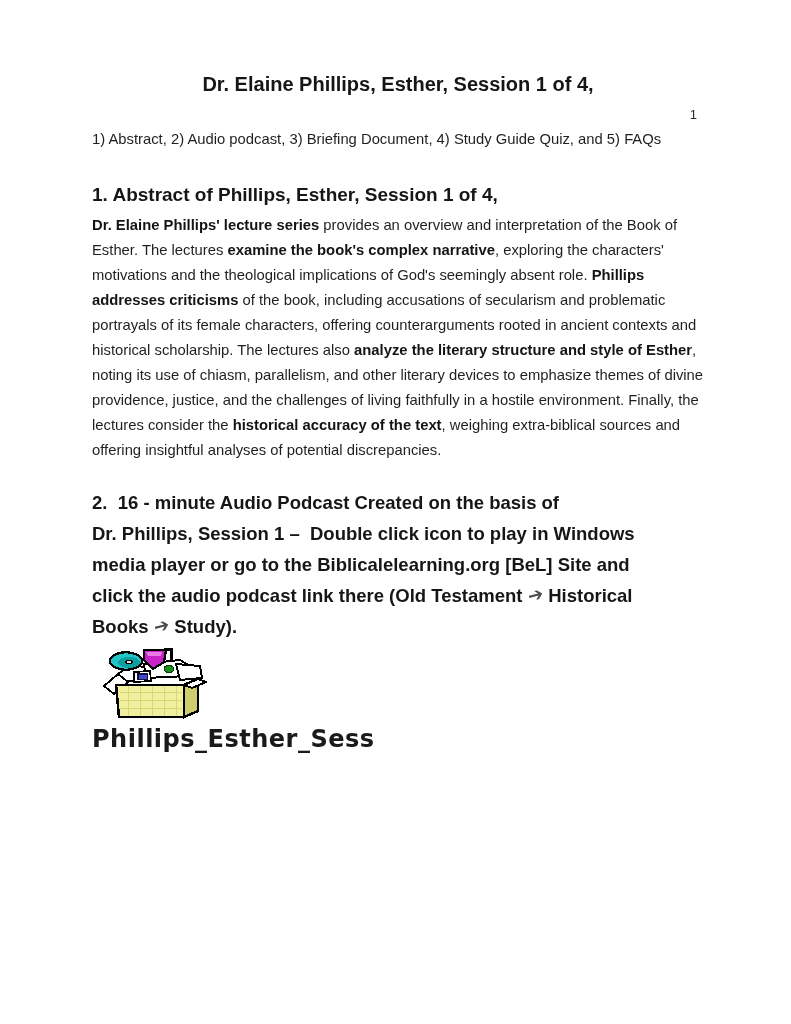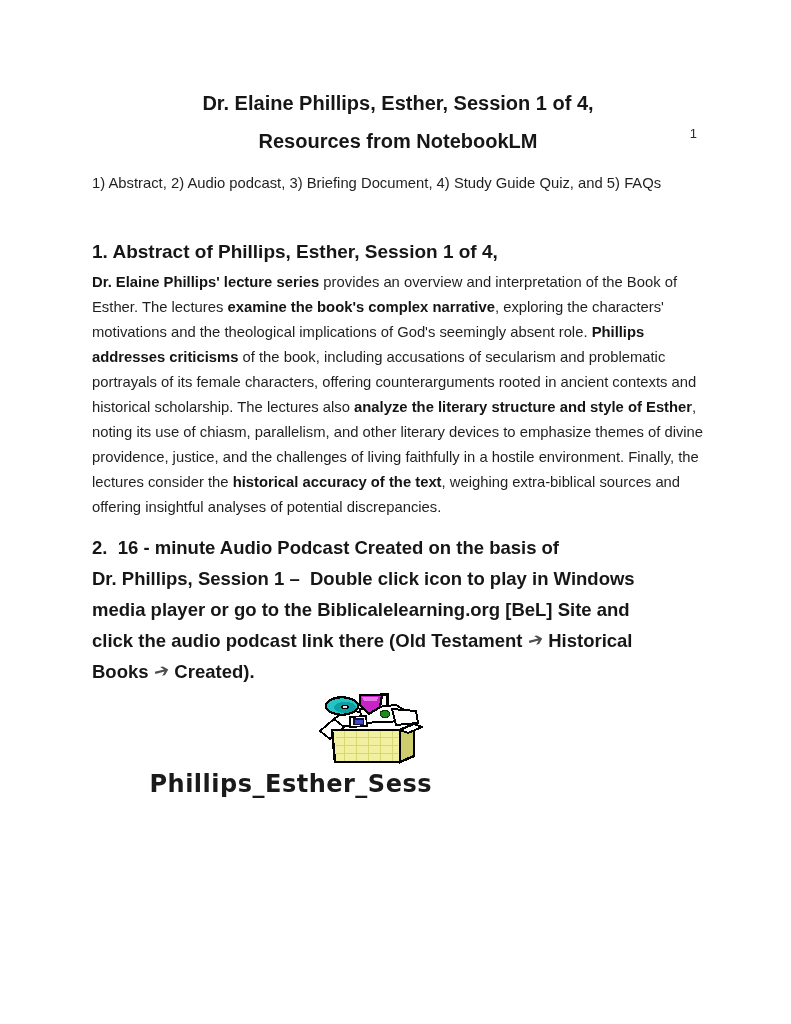--- a/index.html
+++ b/index.html
@@ -11,62 +11,62 @@
     color: #1c1c1c;
     overflow: hidden;
   }
   .page { position: relative; width: 791px; height: 1024px; background: #ffffff; }
   .page-number {
     position: absolute; top: 42px; right: 94px;
     font-size: 13px; color: #2a2a2a;
   }
   .content { margin: 0 89px 0 92px; width: 612px; }
   .doc-title {
-    margin-top: 84px;
+    margin-top: 65px;
     text-align: center;
     font-size: 20px; font-weight: bold;
     line-height: 38px;
     color: #161616;
   }
   .subtitle {
-    margin-top: 13px;
+    margin-top: 26px;
     font-size: 14.8px;
     line-height: 21px;
     color: #1f1f1f;
   }
   .h1 {
-    margin-top: 42px;
+    margin-top: 29px;
     font-size: 19px; font-weight: bold;
     line-height: 32px;
     color: #161616;
   }
   .body-para {
     margin-top: 2px;
     font-size: 14.8px;
     line-height: 25px;
     color: #1f1f1f;
   }
   .body-para b { color: #141414; }
   .h2 {
-    margin-top: 12px;
+    margin-top: 24px;
     font-size: 18.5px; font-weight: bold;
     line-height: 31px;
     color: #161616;
   }
   .h2 .seg { white-space: pre-wrap; }
   .h2 .arrow {
     display: inline-block;
     transform: rotate(-14deg) translateY(-1px);
     color: #4d4d4d;
     font-weight: normal;
   }
   .attachment {
     margin-top: 4px;
     width: 340px;
-    text-align: right;
+    text-align: left;
     cursor: pointer;
   }
   .attachment .icon-wrap { display: inline-block; line-height: 0; }
   .filename {
     margin-top: 2px;
     font-family: "DejaVu Sans", sans-serif;
     font-weight: bold;
     font-size: 24px;
     line-height: 27px;
     letter-spacing: 0.5px;
@@ -77,36 +77,35 @@
 <body>
 
 <div class="page">
 
   <div class="page-number">1</div>
 
   <div class="content">
 
     <div class="doc-title">
       <div>Dr. Elaine Phillips, Esther, Session 1 of 4,</div>
-      <div>Resources from NotebookLM</div>
     </div>
 
     <div class="subtitle">1) Abstract, 2) Audio podcast, 3) Briefing Document, 4) Study Guide Quiz, and 5) FAQs</div>
 
     <div class="h1">
       <div>1. Abstract of Phillips, Esther, Session 1 of 4,</div>
     </div>
 
     <div class="body-para"><b>Dr. Elaine Phillips' lecture series</b><span> provides an overview and interpretation of the Book of Esther. The lectures </span><b>examine the book's complex narrative</b><span>, exploring the characters' motivations and the theological implications of God's seemingly absent role. </span><b>Phillips addresses criticisms</b><span> of the book, including accusations of secularism and problematic portrayals of its female characters, offering counterarguments rooted in ancient contexts and historical scholarship. The lectures also </span><b>analyze the literary structure and style of Esther</b><span>, noting its use of chiasm, parallelism, and other literary devices to emphasize themes of divine providence, justice, and the challenges of living faithfully in a hostile environment. Finally, the lectures consider the </span><b>historical accuracy of the text</b><span>, weighing extra-biblical sources and offering insightful analyses of potential discrepancies.</span></div>
 
     <div class="h2"><span class="seg">2.  16 - minute Audio Podcast Created on the basis of
 Dr. Phillips, Session 1 –  Double click icon to play in Windows
 media player or go to the Biblicalelearning.org [BeL] Site and
 click the audio podcast link there (Old Testament </span><span class="arrow">➔</span><span class="seg"> Historical
-Books </span><span class="arrow">➔</span><span class="seg"> Created).</span></div>
+Books </span><span class="arrow">➔</span><span class="seg"> Study).</span></div>
 
     <div class="attachment">
       <span class="icon-wrap">
         <svg width="124" height="74" viewBox="0 0 62 37" shape-rendering="crispEdges" aria-hidden="true">
 
           <rect x="39.2" y="1" width="1.2" height="11" fill="#000000"></rect>
           <rect x="36" y="1" width="4" height="1.4" fill="#000000"></rect>
 
           <polygon points="13,14 20,9 27,11 26,17 14,18" fill="#ffffff" stroke="#000000" stroke-width="1"></polygon>
           <polygon points="26,9 44,7 49,10 48,15 27,16" fill="#ffffff" stroke="#000000" stroke-width="1"></polygon>

